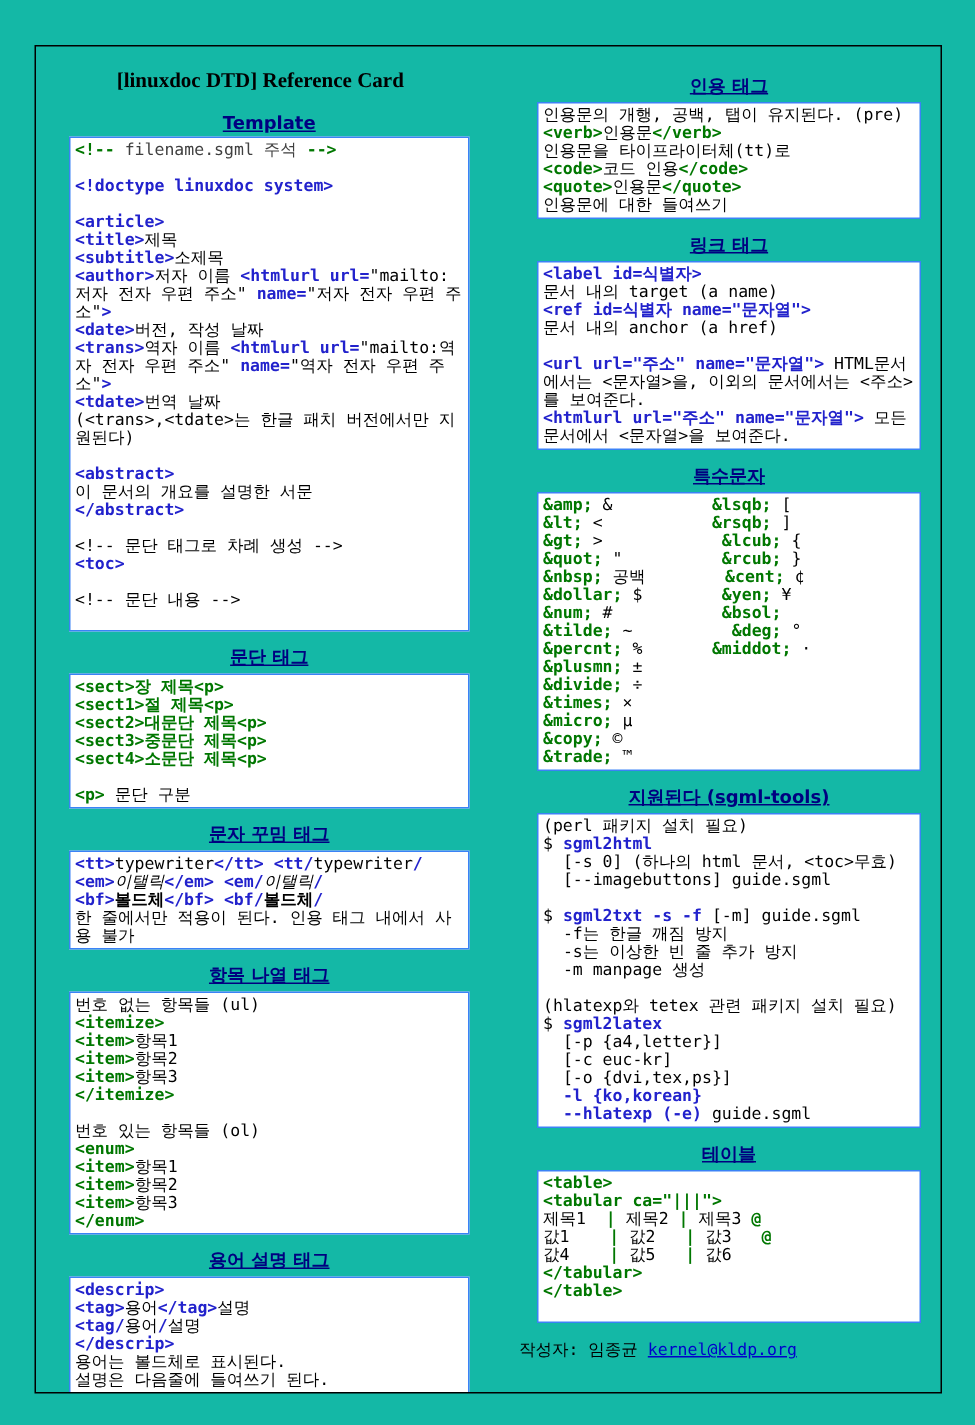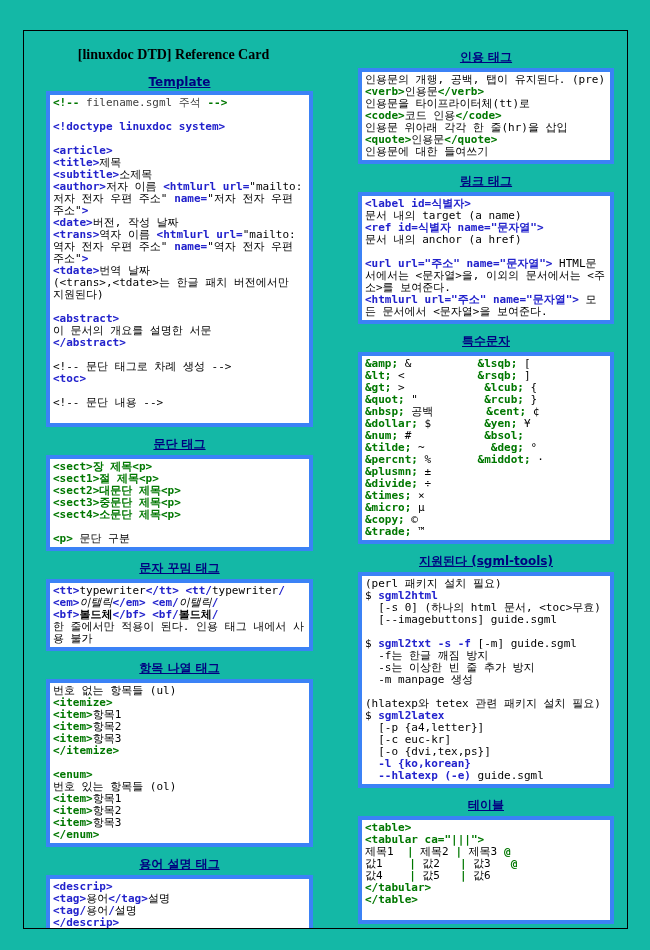--- a/index.html
+++ b/index.html
@@ -9,21 +9,21 @@
   .col{position:absolute;top:0;}
   .col-left{left:10px;width:279px;}
   .col-right{left:322px;width:268px;}
   .doc-title{margin-top:16px;text-align:center;font-family:"Liberation Serif",serif;
              font-weight:bold;font-size:14px;color:#000;}
   .sec{margin-top:9px;padding-left:12px;}
   .sec-first-left{margin-top:12px;}
   .sec-first-right{margin-top:18px;}
   .sec-header{text-align:center;font-family:"DejaVu Sans",sans-serif;font-weight:bold;
               font-size:12px;color:#000080;text-decoration:underline;margin-bottom:2px;}
-  .box{border:4px solid #3b82f6;padding:2px 3px;background:#fff;}
+  .box{border:1px solid #3b82f6;padding:2px 3px;background:#fff;}
   .line{font-family:"DejaVu Sans Mono",monospace;font-size:11px;line-height:12px;
         white-space:pre-wrap;overflow-wrap:anywhere;color:#000;min-height:12px;}
   .s-b{color:#2222cc;font-weight:bold;}
   .s-g{color:#007700;font-weight:bold;}
   .s-k{color:#000;}
   .s-c{color:#404040;}
   .s-i{color:#000;font-style:italic;}
   .s-bd{color:#000;font-weight:bold;}
   a.s-u{color:#0000cc;font-weight:normal;}
   .footer{margin-top:12px;}
@@ -87,22 +87,22 @@
         <div class="sec">
           <div class="sec-header">항목 나열 태그</div>
           <div class="box">
             <div class="line"><span class="s-k">번호 없는 항목들 (ul)</span></div>
             <div class="line"><span class="s-g">&lt;itemize&gt;</span></div>
             <div class="line"><span class="s-g">&lt;item&gt;</span><span class="s-k">항목1</span></div>
             <div class="line"><span class="s-g">&lt;item&gt;</span><span class="s-k">항목2</span></div>
             <div class="line"><span class="s-g">&lt;item&gt;</span><span class="s-k">항목3</span></div>
             <div class="line"><span class="s-g">&lt;/itemize&gt;</span></div>
             <div class="line"></div>
+            <div class="line"><span class="s-k">번호 있는 항목들 (ol)</span></div>
             <div class="line"><span class="s-g">&lt;enum&gt;</span></div>
-            <div class="line"><span class="s-k">번호 있는 항목들 (ol)</span></div>
             <div class="line"><span class="s-g">&lt;item&gt;</span><span class="s-k">항목1</span></div>
             <div class="line"><span class="s-g">&lt;item&gt;</span><span class="s-k">항목2</span></div>
             <div class="line"><span class="s-g">&lt;item&gt;</span><span class="s-k">항목3</span></div>
             <div class="line"><span class="s-g">&lt;/enum&gt;</span></div>
           </div>
         </div>
         <div class="sec">
           <div class="sec-header">용어 설명 태그</div>
           <div class="box">
             <div class="line"><span class="s-b">&lt;descrip&gt;</span></div>
@@ -116,21 +116,20 @@
       </div>
     <div class="col col-right">
 
     <div class="sec sec-first-right">
           <div class="sec-header">인용 태그</div>
           <div class="box">
             <div class="line"><span class="s-k">인용문의 개행, 공백, 탭이 유지된다. (pre)</span></div>
             <div class="line"><span class="s-g">&lt;verb&gt;</span><span class="s-k">인용문</span><span class="s-g">&lt;/verb&gt;</span></div>
             <div class="line"><span class="s-k">인용문을 타이프라이터체(tt)로</span></div>
             <div class="line"><span class="s-g">&lt;code&gt;</span><span class="s-k">코드 인용</span><span class="s-g">&lt;/code&gt;</span></div>
-            <div class="line"><span class="s-k">인용문 위아래 각각 한 줄(hr)을 삽입</span></div>
             <div class="line"><span class="s-g">&lt;quote&gt;</span><span class="s-k">인용문</span><span class="s-g">&lt;/quote&gt;</span></div>
             <div class="line"><span class="s-k">인용문에 대한 들여쓰기</span></div>
           </div>
         </div>
         <div class="sec">
           <div class="sec-header">링크 태그</div>
           <div class="box">
             <div class="line"><span class="s-b">&lt;label id=식별자&gt;</span></div>
             <div class="line"><span class="s-k">문서 내의 target (a name)</span></div>
             <div class="line"><span class="s-b">&lt;ref id=식별자 name="문자열"&gt;</span></div>

